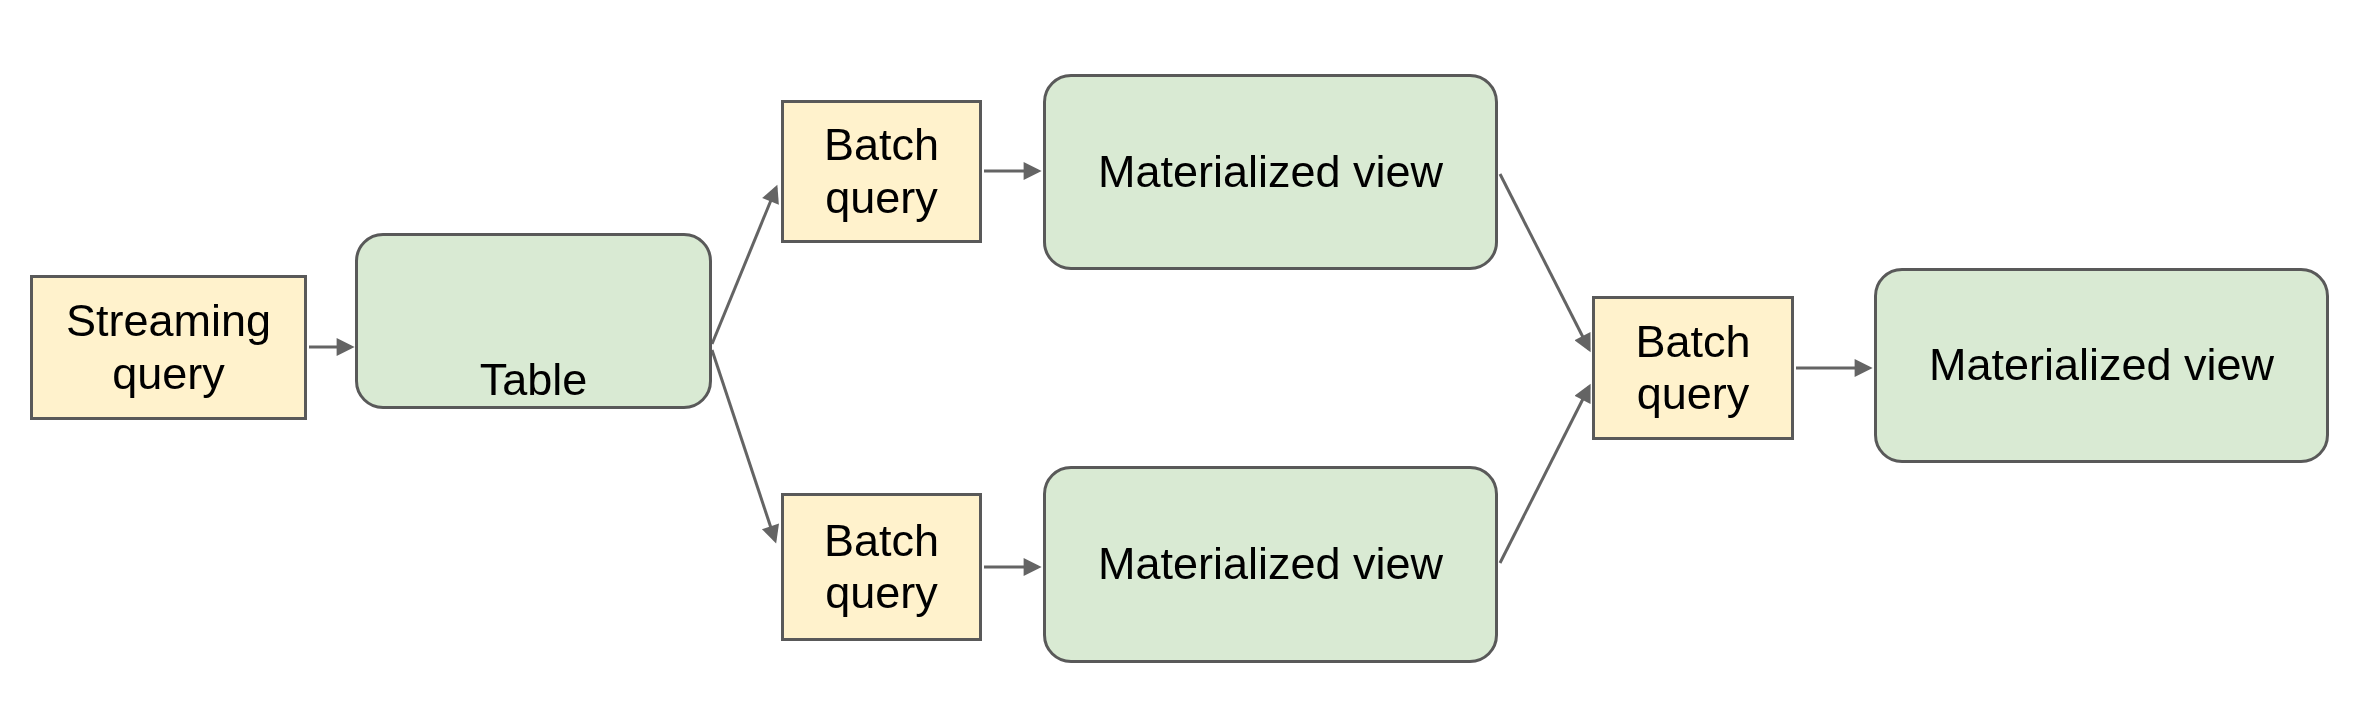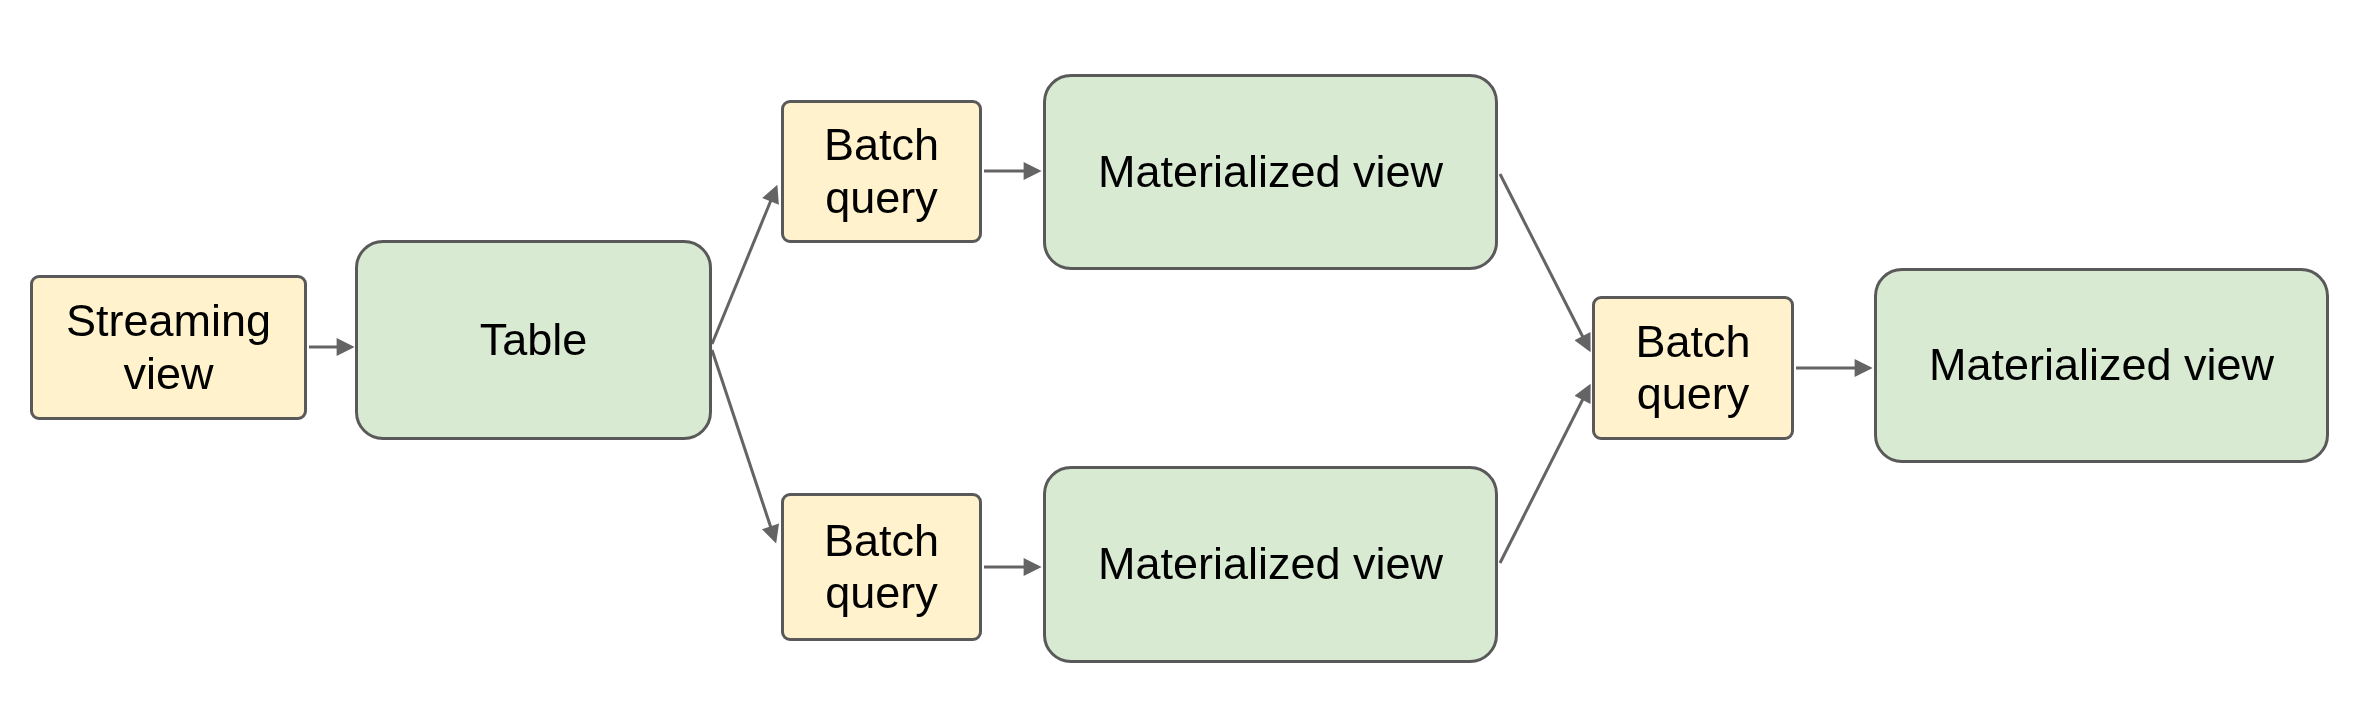--- a/index.html
+++ b/index.html
@@ -25,21 +25,21 @@
     position:absolute;
     box-sizing:border-box;
     display:flex;align-items:center;justify-content:center;
     text-align:center;
     border:3px solid var(--node-border);
     color:var(--text);
     font-size:45px;line-height:1.16;
     padding:0 2px;
   }
   .node .label{display:block;}
-  .query{background:var(--query-node-fill);border-radius:9px;}
+  .query{background:var(--query-node-fill);border-radius:0;}
   .data{background:var(--data-node-fill);border-radius:28px;}
 </style>
 </head>
 <body>
 
 <div class="canvas">
 
   <svg class="edges" viewBox="0 0 2370 720" xmlns="http://www.w3.org/2000/svg">
     <defs>
       <marker id="arrowhead" viewBox="0 0 10 10" refX="8" refY="5" markerWidth="8" markerHeight="6" orient="auto-start-reverse">
@@ -50,24 +50,24 @@
     <line x1="712" y1="344" x2="776" y2="188" marker-end="url(#arrowhead)"></line>
     <line x1="712" y1="350" x2="775" y2="540" marker-end="url(#arrowhead)"></line>
     <line x1="984" y1="171" x2="1038" y2="171" marker-end="url(#arrowhead)"></line>
     <line x1="984" y1="567" x2="1038" y2="567" marker-end="url(#arrowhead)"></line>
     <line x1="1500" y1="174" x2="1589" y2="349" marker-end="url(#arrowhead)"></line>
     <line x1="1500" y1="563" x2="1589" y2="387" marker-end="url(#arrowhead)"></line>
     <line x1="1796" y1="368" x2="1869" y2="368" marker-end="url(#arrowhead)"></line>
   </svg>
 
   <div class="node query" style="left:30px;top:275px;width:277px;height:145px;">
-    <span class="label">Streaming view</span>
+    <span class="label">Streaming query</span>
   </div>
 
-  <div class="node data" style="left:355px;top:240px;width:357px;height:200px;">
+  <div class="node data" style="left:355px;top:233px;width:357px;height:176px;align-items:flex-end;">
     <span class="label">Table</span>
   </div>
 
   <div class="node query" style="left:781px;top:100px;width:201px;height:143px;">
     <span class="label">Batch query</span>
   </div>
 
   <div class="node data" style="left:1043px;top:74px;width:455px;height:196px;">
     <span class="label">Materialized view</span>
   </div>

